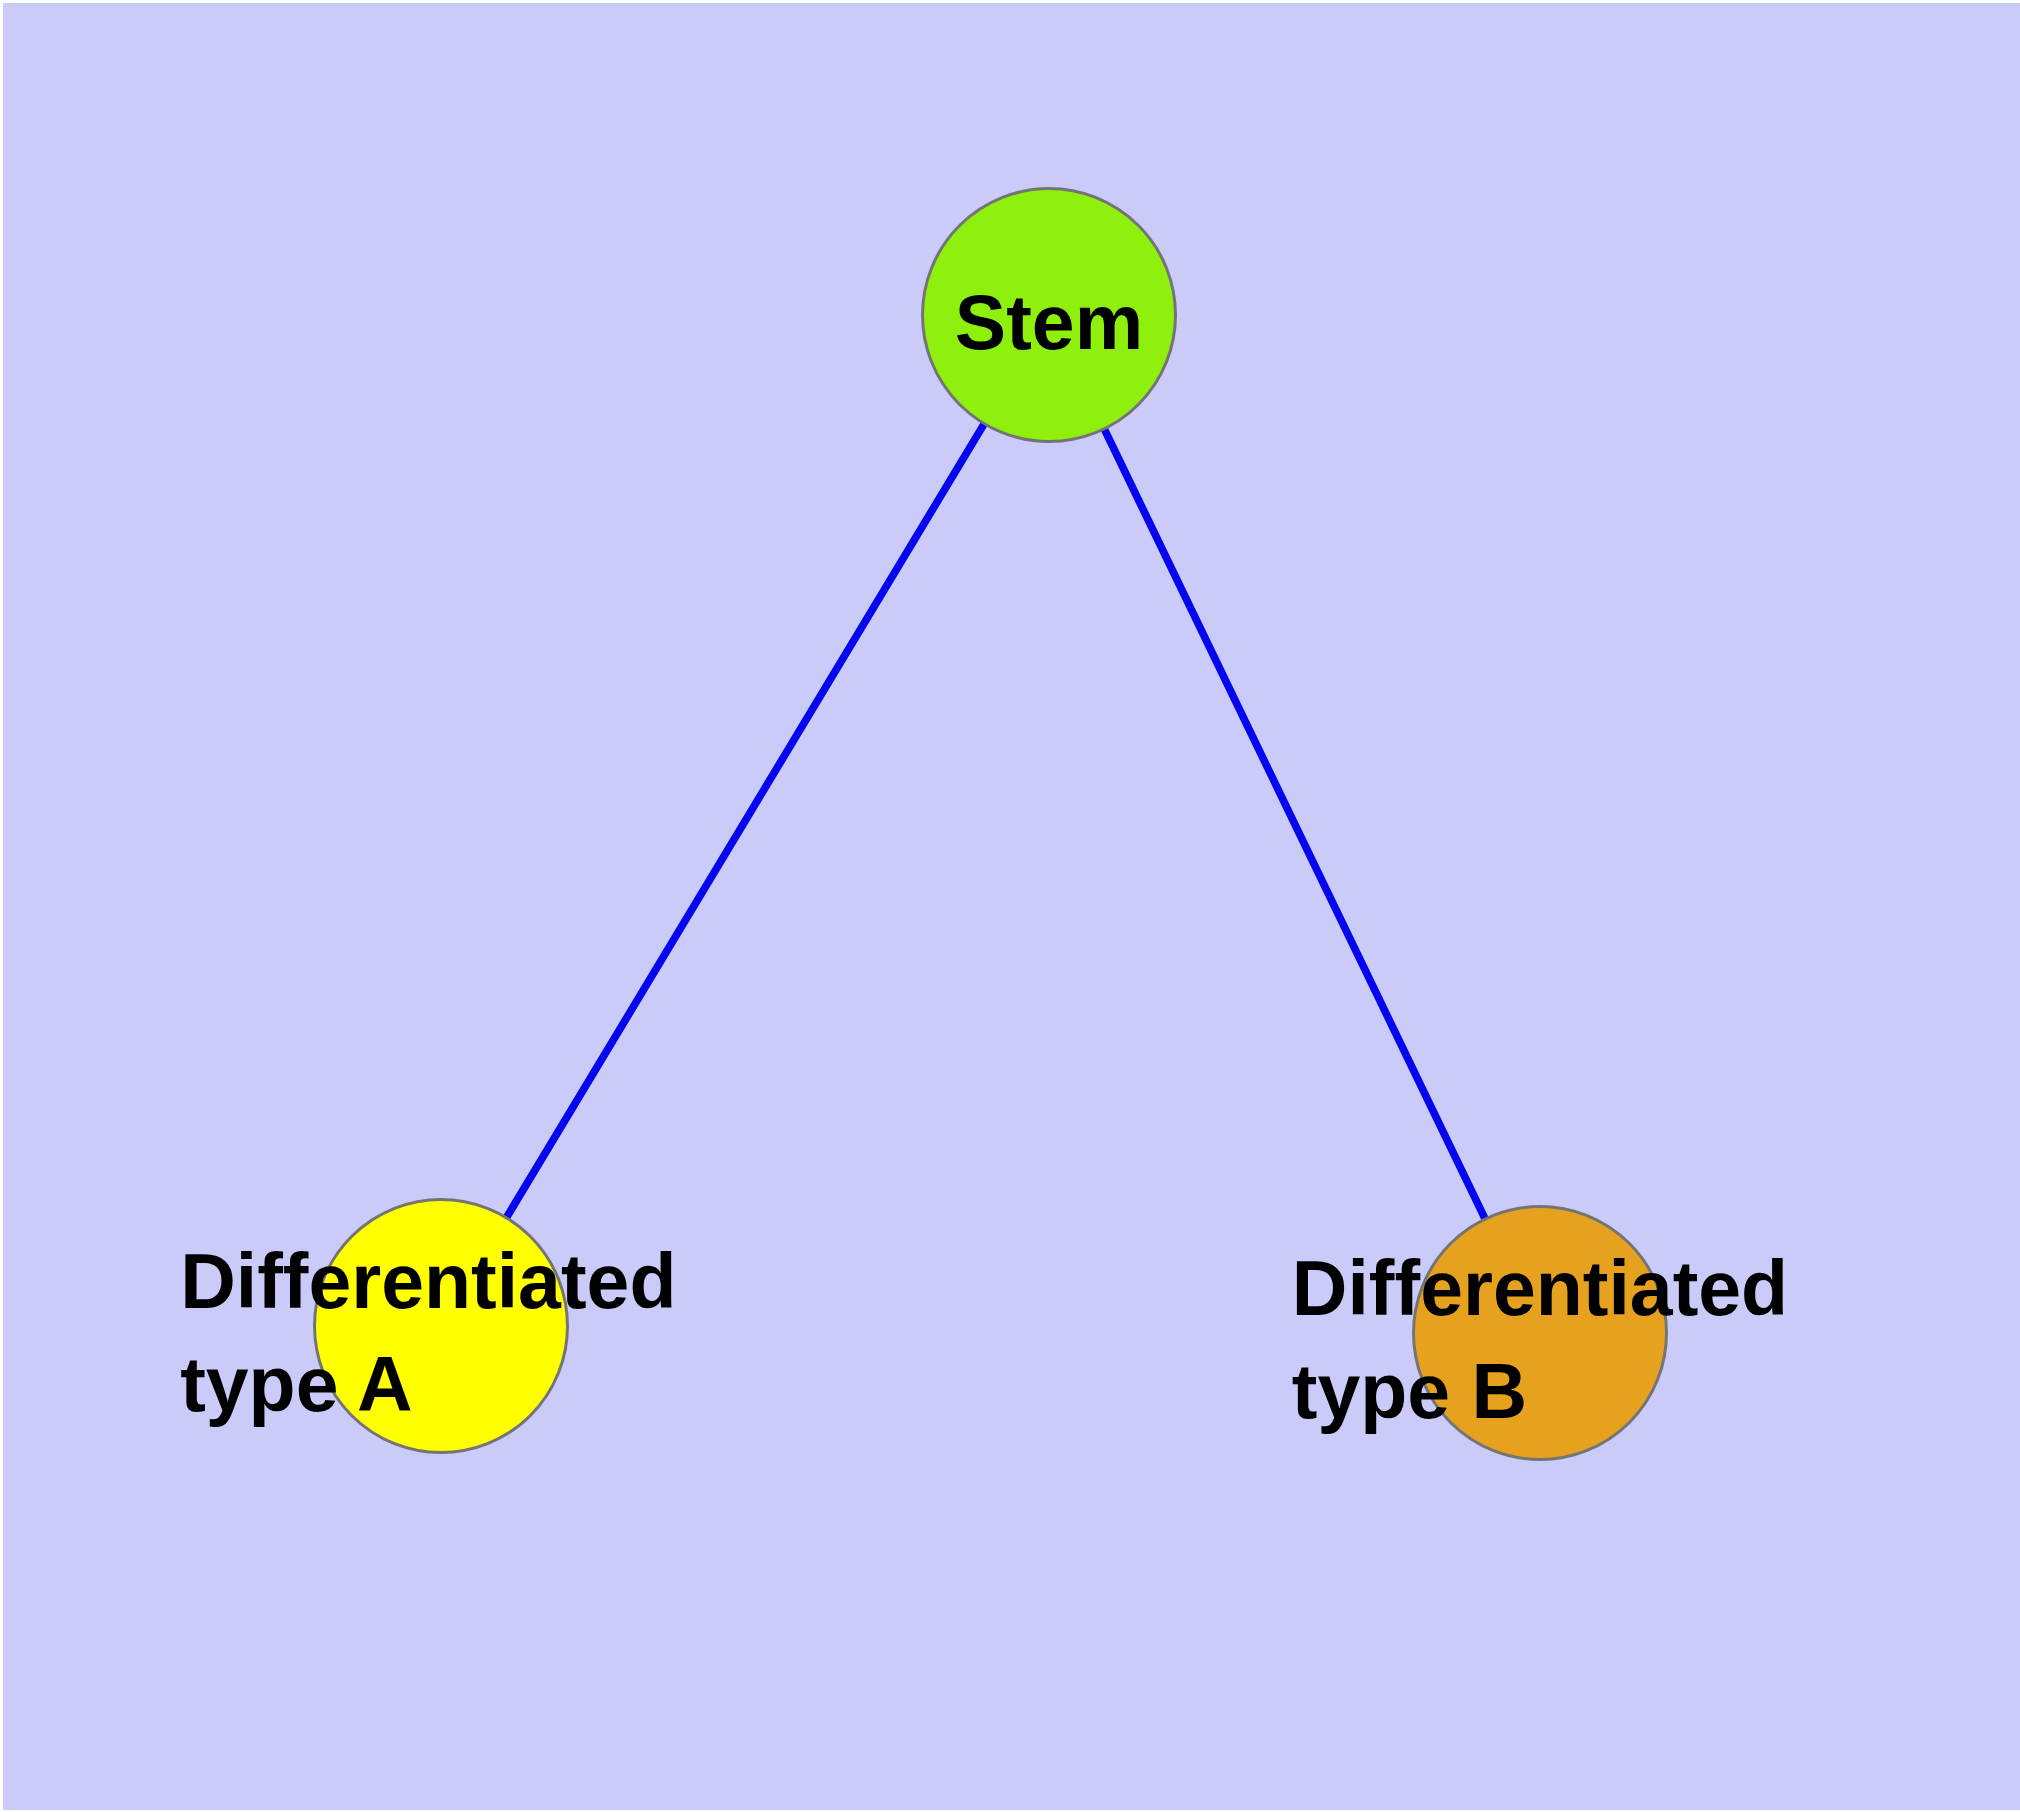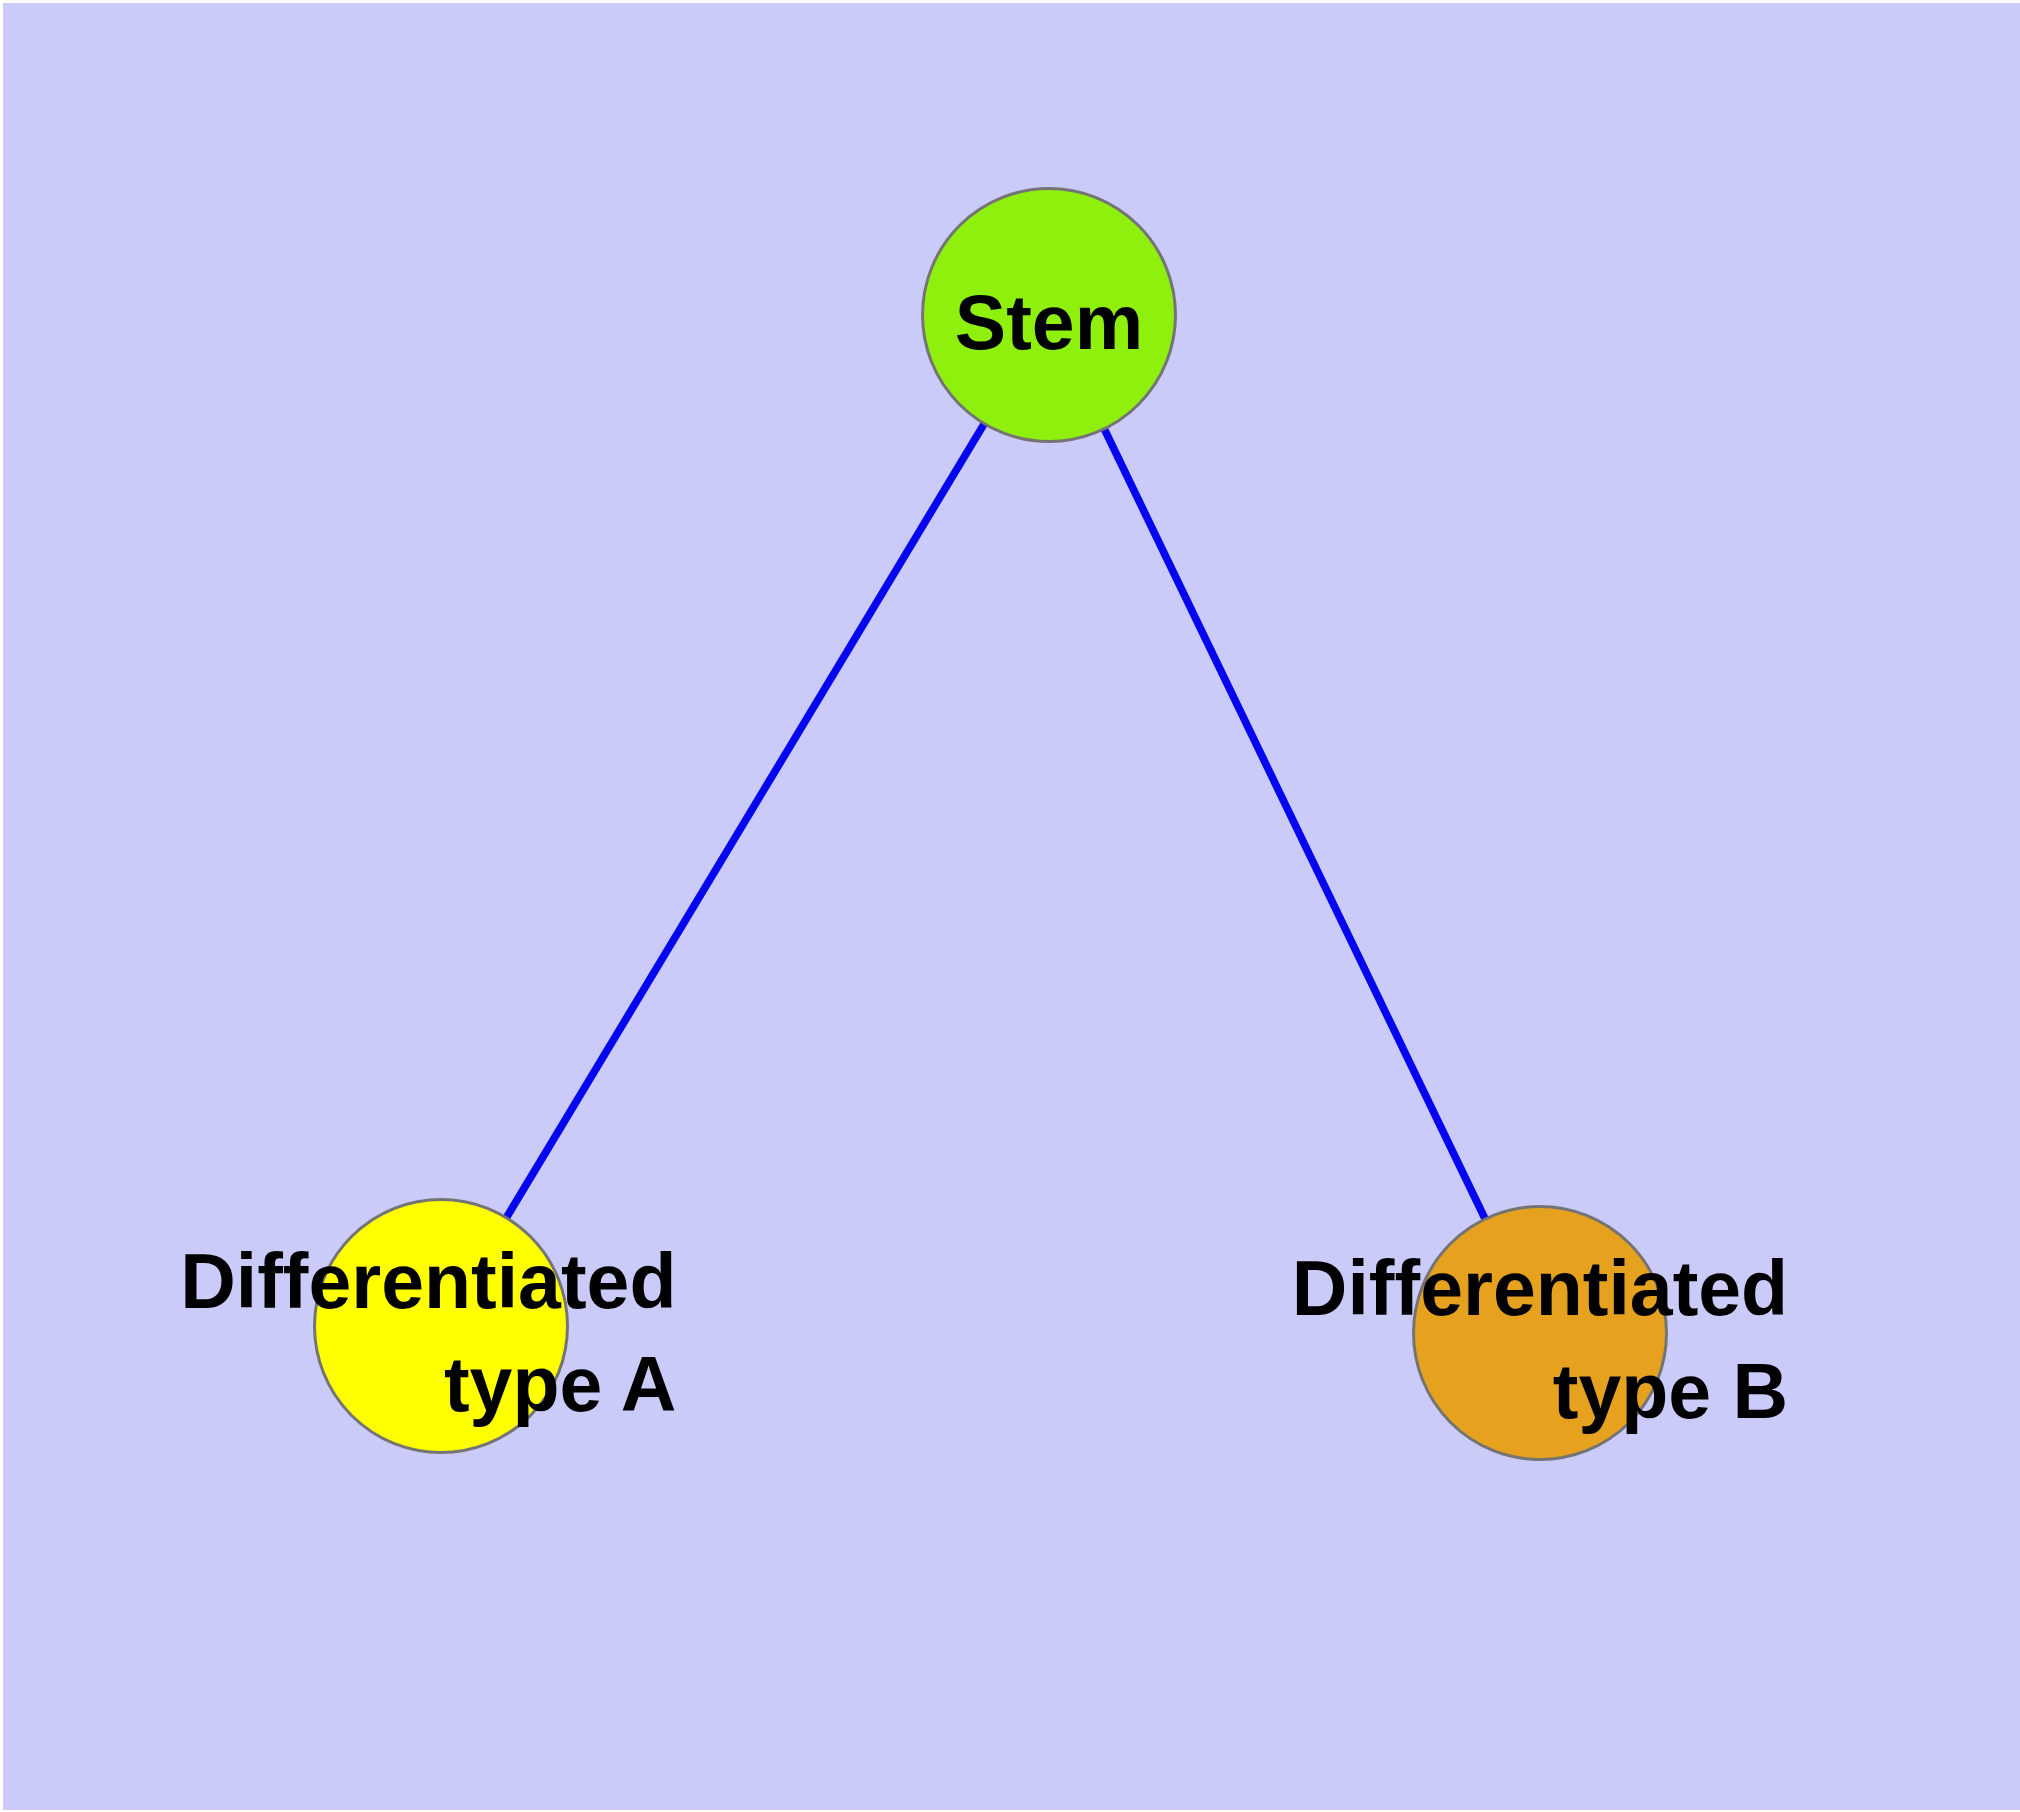--- a/index.html
+++ b/index.html
@@ -45,21 +45,21 @@
   }
   .node .circle {
     position: absolute;
     box-sizing: border-box;
     border-radius: 50%;
     border: 3.8px solid #747474;
   }
   .node .label {
     position: absolute;
     transform: translate(-50%, -50%);
-    text-align: right;
+    text-align: left;
     white-space: pre-line;
     color: #000000;
     font-weight: bold;
     font-size: 77px;
     line-height: 103px;
     letter-spacing: 0px;
   }
   
   .node[data-node-index="1"] .label {
     transform: translate(calc(-50% - 12.7px), -50%);

